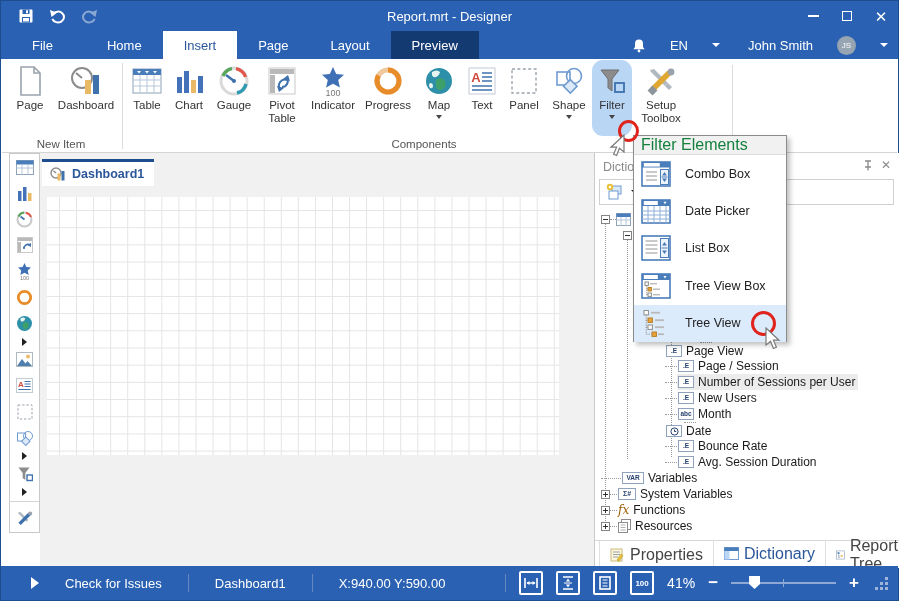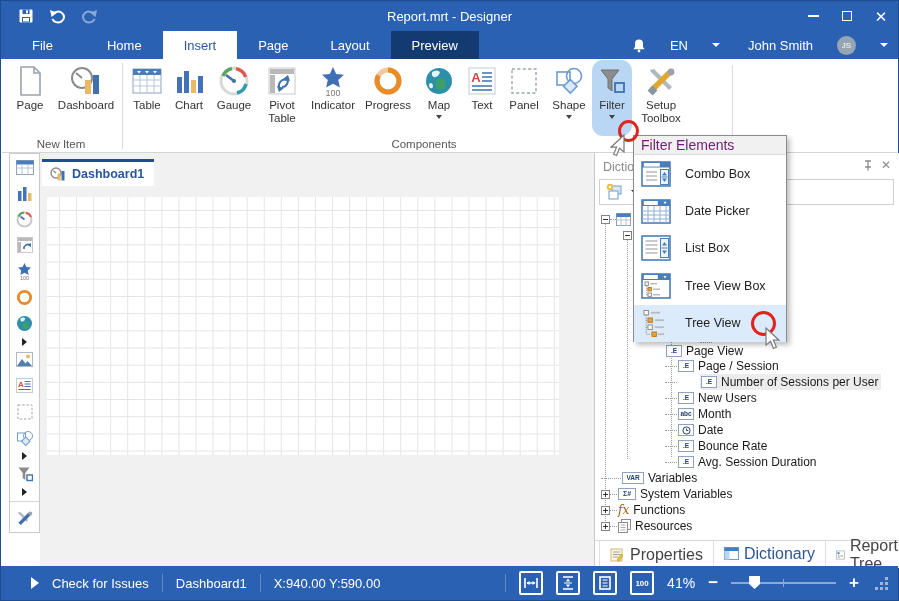--- a/index.html
+++ b/index.html
@@ -69,35 +69,35 @@
   .exp.plus::after { content:''; position:absolute; top:1px; bottom:1px; left:3px; width:1px; background:#333; }
   .fbox { display:inline-block; width:16px; height:12px; border:1px solid #8fa3bd; background:#fff; color:#26416e; font-size:6.5px; line-height:10px; text-align:center; font-weight:bold; flex:none; }
   .fxit { font-family:"DejaVu Serif", serif; font-style:italic; font-size:12px; color:#a16207; }
   .ptabs { position:absolute; left:0; right:0; top:387px; height:28px; border-top:1px solid #d8d8d8; display:flex; align-items:stretch; font-size:16px; color:#444; }
   .ptab { display:flex; align-items:center; gap:5px; padding:0 10px; border-right:1px solid #e0e0e0; }
   .ptab:first-child { border-left:1px solid #e0e0e0; margin-left:4px; }
   .ptab.active { color:#2b579a; border-bottom:2px solid #2b579a; background:#fff; }
 
   
   .statusbar { position:absolute; left:0; right:0; bottom:0; height:34px; background:#2a61b2; color:#fff; display:flex; align-items:center; font-size:13px; }
-  .sgrp { display:flex; align-items:center; gap:13px; margin-left:30px; }
+  .sgrp { display:flex; align-items:center; gap:26px; margin-left:30px; }
   .ssepv { width:1px; height:18px; background:#6688c0; }
   .splay { width:0;height:0;border-top:6px solid transparent;border-bottom:6px solid transparent;border-left:8px solid #fff; }
   .sright { position:absolute; right:10px; display:flex; align-items:center; gap:13px; }
   .zic { width:24px; height:24px; border:2px solid #fff; border-radius:2px; display:flex; align-items:center; justify-content:center; font-size:8px; font-weight:bold; }
   .ztrack { position:relative; width:105px; height:2px; background:#8fa9d4; }
   .zthumb { position:absolute; left:18px; top:-6px; width:11px; height:13px; background:#fff; clip-path:polygon(0 0,100% 0,100% 62%,50% 100%,0 62%); }
   .ztick { position:absolute; left:52px; top:-3px; width:1px; height:8px; background:#8fa9d4; }
   .zminus,.zplus { font-size:17px; font-weight:bold; }
   .grip { position:relative; width:14px; height:14px; margin-left:2px; }
   .grip i { position:absolute; width:3px; height:3px; background:#9fb4d9; }
 
   
   .dropdown { position:absolute; left:632px; top:134px; width:154px; height:207px; background:#fff; border:1px solid #8c8c8c; box-shadow:3px 3px 5px rgba(0,0,0,.25); z-index:10; }
-  .ddhead { height:19px; background:#f1f1f1; border-bottom:1px solid #dcdcdc; font-size:14px; color:#701a75; display:flex; align-items:center; padding-left:7px; }
+  .ddhead { height:19px; background:#f1f1f1; border-bottom:1px solid #dcdcdc; font-size:16px; color:#15803d; display:flex; align-items:center; padding-left:7px; }
   .dditem { height:37.4px; display:flex; align-items:center; gap:14px; padding-left:7px; font-size:12.5px; color:#222; }
   .dditem.sel { background:#dcebfb; }
 
   
   .redcircle { position:absolute; border:3px solid #e0231c; border-radius:50%; z-index:20; }
   .cursor { position:absolute; z-index:21; }
 </style>
 </head>
 <body>
 
@@ -465,42 +465,42 @@
           <span>Page View</span>
         </span>
     </div>
     <div class="trow" style="left:70px; top:205px;">
       <span class="hlead"></span>
       <span class="rowinner">
           <span class="fbox">.E</span>
           <span>Page / Session</span>
         </span>
     </div>
-    <div class="trow hl" style="left:70px; top:221px;gap:23px;">
+    <div class="trow hl" style="left:70px; top:221px;">
       <span class="hlead"></span>
       <span class="rowinner">
           <span class="fbox">.E</span>
           <span>Number of Sessions per User</span>
         </span>
     </div>
     <div class="trow" style="left:70px; top:237px;">
       <span class="hlead"></span>
       <span class="rowinner">
           <span class="fbox">.E</span>
           <span>New Users</span>
         </span>
     </div>
     <div class="trow" style="left:70px; top:253px;">
       <span class="hlead"></span>
       <span class="rowinner">
           <span class="fbox">abc</span>
           <span>Month</span>
         </span>
     </div>
-    <div class="trow" style="left:70px; top:269px;">
+    <div class="trow" style="left:70px; top:269px;flex-direction:column;">
       <span class="hlead"></span>
       <span class="rowinner">
         <span class="fbox"><svg width="9" height="9" viewBox="0 0 9 9" style="margin-top:1px">
               <circle cx="4.5" cy="4.5" r="3.6" fill="none" stroke="#26416e"></circle>
               <path d="M4.5 2.5 v2 h1.8" fill="none" stroke="#26416e"></path>
             </svg></span>
         <span>Date</span>
       </span>
     </div>
     <div class="trow" style="left:70px; top:285px;">

